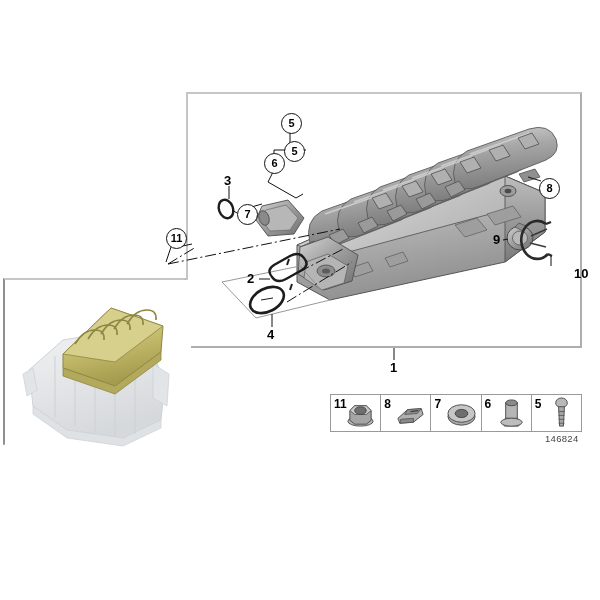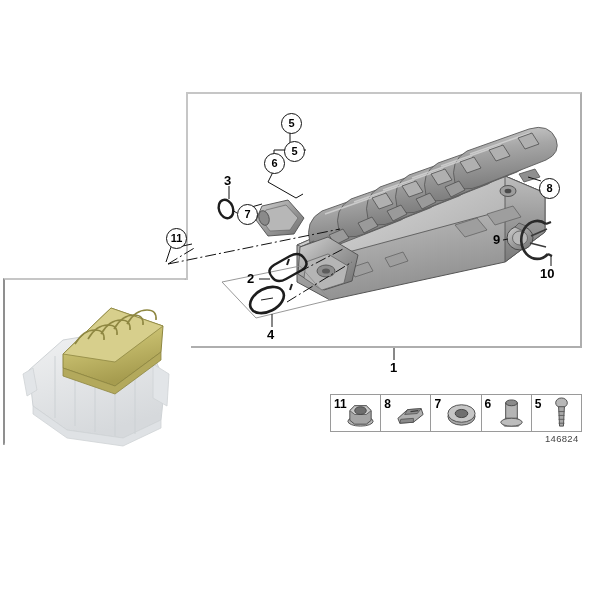--- a/index.html
+++ b/index.html
@@ -217,21 +217,21 @@
   <div class="bub" style="left:284px;top:141px;">5</div>
   <div class="bub" style="left:264px;top:153px;">6</div>
   <div class="bub" style="left:237px;top:204px;">7</div>
   <div class="bub" style="left:539px;top:178px;">8</div>
   <div class="bub" style="left:166px;top:228px;">11</div>
 
   <div class="lab" style="left:224px;top:174px;">3</div>
   <div class="lab" style="left:247px;top:272px;">2</div>
   <div class="lab" style="left:267px;top:328px;">4</div>
   <div class="lab" style="left:493px;top:233px;">9</div>
-  <div class="lab" style="left:540px;top:267px;">10</div>
+  <div class="lab" style="left:574px;top:267px;">10</div>
   <div class="lab" style="left:390px;top:361px;">1</div>
 
   <div class="frame inset"></div>
   <svg width="190" height="175" viewBox="0 0 190 175" style="position:absolute;left:3px;top:278px;z-index:8;">
     <defs>
       <linearGradient id="gGhost" x1="0" y1="0" x2="0.4" y2="1">
         <stop offset="0" stop-color="#f0f1f2"></stop>
         <stop offset="1" stop-color="#d6d9dc"></stop>
       </linearGradient>
       <linearGradient id="gGold" x1="0" y1="0" x2="0.3" y2="1">

